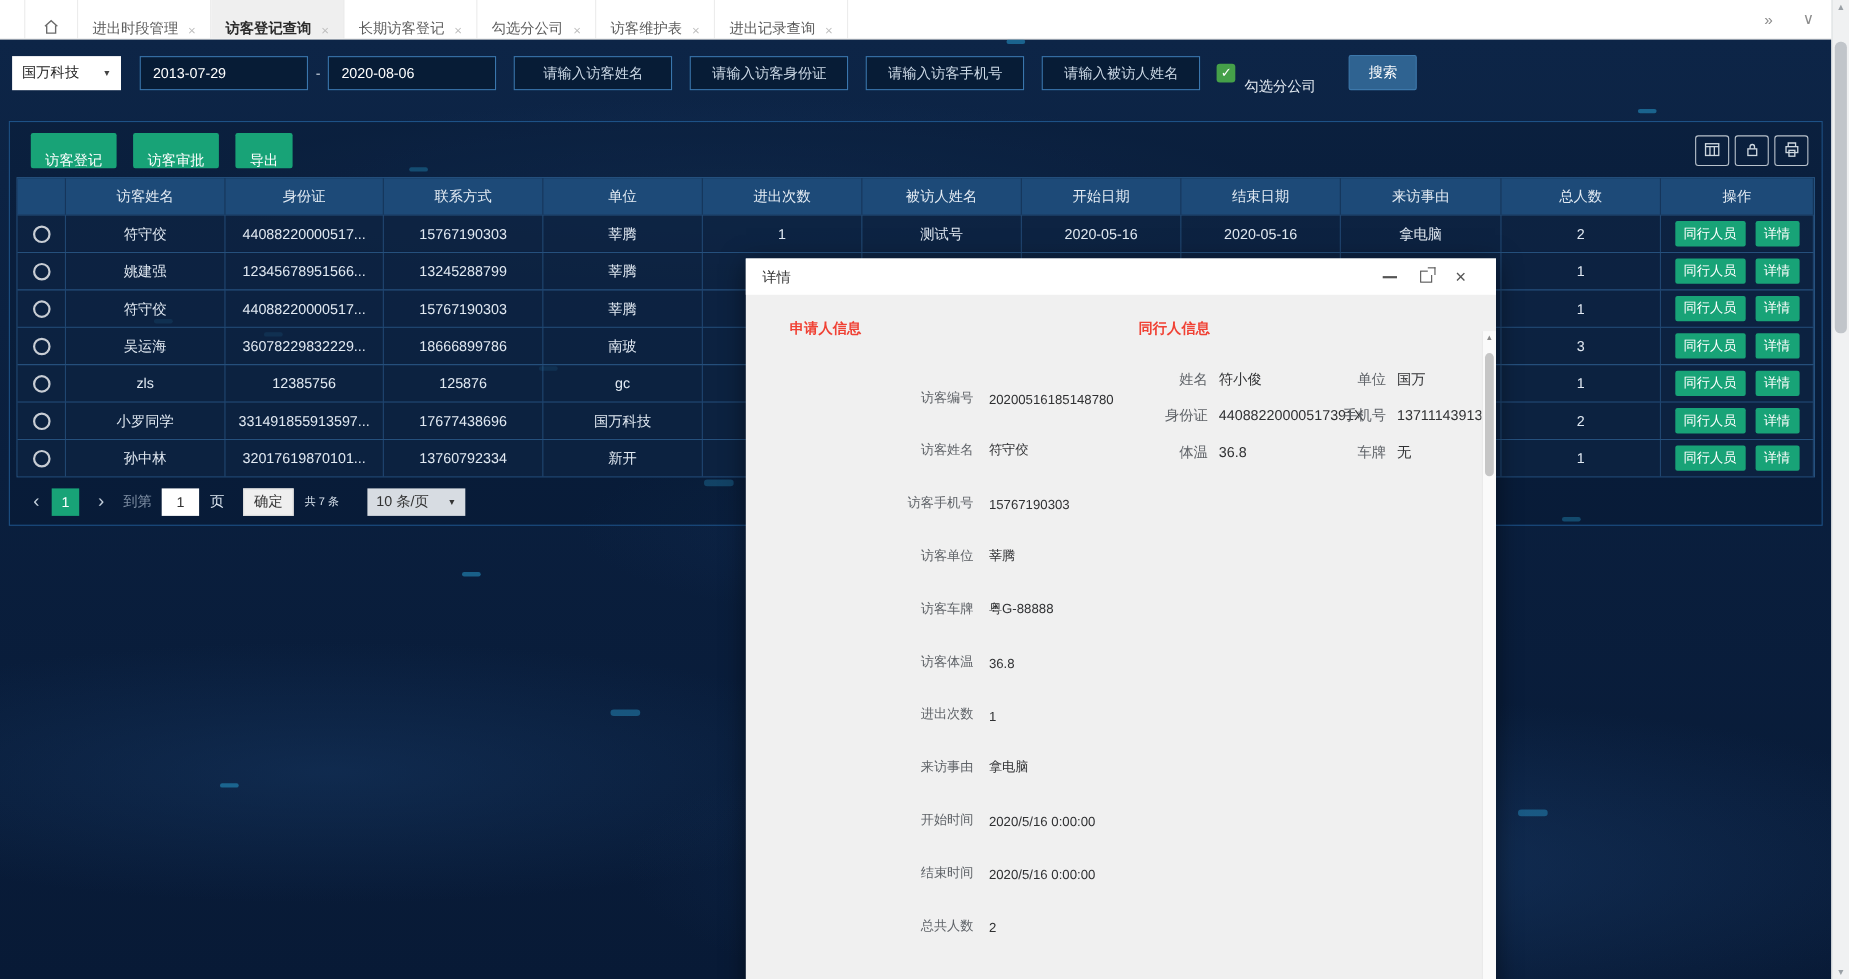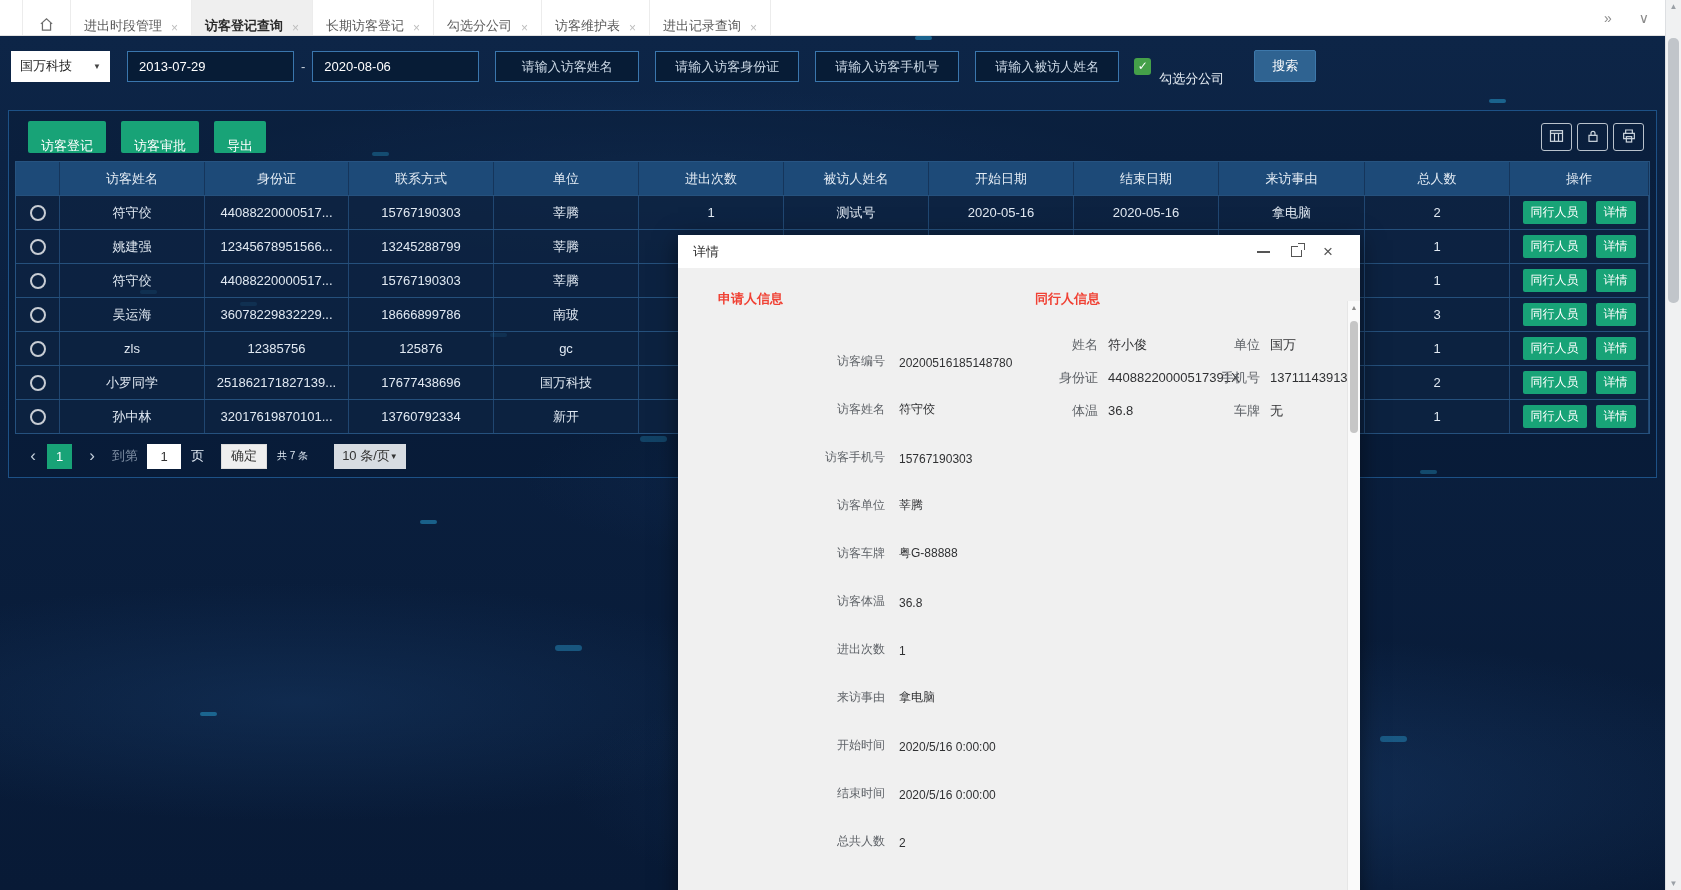--- a/index.html
+++ b/index.html
@@ -28,21 +28,21 @@
       linear-gradient(180deg,#0d2547 0%,#0a1f3e 45%,#081a36 100%); }
   .streak { position:absolute; width:17px; height:4px; border-radius:4px; background:#2797c9; opacity:.55; }
   .streak.big { width:27px; height:6px; opacity:.45; }
   
   .filters { position:relative; display:flex; align-items:center; padding:8px 0 0 11px; }
   .select-box { width:99px; height:31px; background:#fff; color:#222; font-size:13px;
     display:flex; align-items:center; justify-content:space-between; padding:0 9px; }
   .caret-down { font-size:8px; color:#444; }
   .f-input { height:31px; background:rgba(7,25,50,.78); border:1px solid #3a76ad; color:#fff;
     font-size:13px; padding:0 11px; outline:none; }
-  .f-input.date { width:167px; }
+  .f-input.date { width:153px; }
   .f-input.txt { width:144px; text-align:center; }
   .f-input::placeholder { color:#ccd9e6; opacity:1; }
   .dash { color:#cfd8e2; margin:0 7px; font-size:13px; }
   .ml17 { margin-left:17px; } .ml16 { margin-left:16px; }
   .checkbox { width:17px; height:17px; background:#45a049; border-radius:3px; margin-left:15px;
     display:flex; align-items:center; justify-content:center; color:#fff; font-size:12px; }
   .cb-label { color:#e6edf4; font-size:13px; margin-left:8px;margin-top:26px; }
   .search-btn { width:62px; height:32px; background:#2f6391; border:1px solid #3d78ab; color:#fff;
     font-size:13px; margin-left:30px; border-radius:2px; cursor:pointer; }
   
@@ -73,21 +73,21 @@
   .pg-current { width:25px; height:25px; background:#18a377; color:#fff; font-size:13px;
     display:flex; align-items:center; justify-content:center; margin:0 10px 0 4px; cursor:pointer; }
   .goto-label { color:#7e8ea3; font-size:13px; margin:0 9px 0 10px; }
   .goto-input { width:34px; height:25px; border:none; background:#fff; color:#333; font-size:13px;
     text-align:center; margin-right:10px; }
   .page-word { color:#dfe8f2; font-size:13px; }
   .confirm-btn { height:25px; padding:0 9px; background:#efefef; border:1px solid #dcdcdc; font-size:13px;
     color:#333; margin-left:17px; cursor:pointer; }
   .total-label { color:#dfe8f2; font-size:10px; margin-left:10px; }
   .size-select { height:25px; background:#d7dce2; color:#333; font-size:13px; display:flex;
-    align-items:center; gap:0; padding:0 8px; margin-left:26px; cursor:pointer; }
+    align-items:center; gap:17px; padding:0 8px; margin-left:26px; cursor:pointer; }
   .size-select .caret-down { font-size:8px; color:#333; }
   
   .modal { position:absolute; left:678px; top:235px; width:682px; height:690px; background:#f0f0f0;
     box-shadow:0 5px 22px rgba(0,0,0,.5); z-index:5; }
   .modal-titlebar { height:33px; background:#fff; display:flex; align-items:center; padding:0 15px; }
   .modal-title { font-size:13px; color:#333; }
   .modal-controls { margin-left:auto; display:flex; align-items:center; gap:21px; margin-right:12px; }
   .mc-min { width:13px; height:2px; background:#555; cursor:pointer; }
   .mc-max { width:11px; height:11px; border:1.5px solid #555; position:relative; cursor:pointer; }
   .mc-max::after { content:""; position:absolute; right:-4px; top:-4px; width:6px; height:6px;
@@ -348,21 +348,21 @@
               <div class="td c-actions">
                 <button class="btn-row">同行人员</button>
                 <button class="btn-row">详情</button>
               </div>
             </div>
             <div class="trow grid-cols">
               <div class="td">
                 <span class="radio"></span>
               </div>
               <div class="td">小罗同学</div>
-              <div class="td">251862171827139...</div>
+              <div class="td">331491855913597...</div>
               <div class="td">17677438696</div>
               <div class="td">国万科技</div>
               <div class="td"></div>
               <div class="td"></div>
               <div class="td"></div>
               <div class="td"></div>
               <div class="td"></div>
               <div class="td">2</div>
               <div class="td c-actions">
                 <button class="btn-row">同行人员</button>

